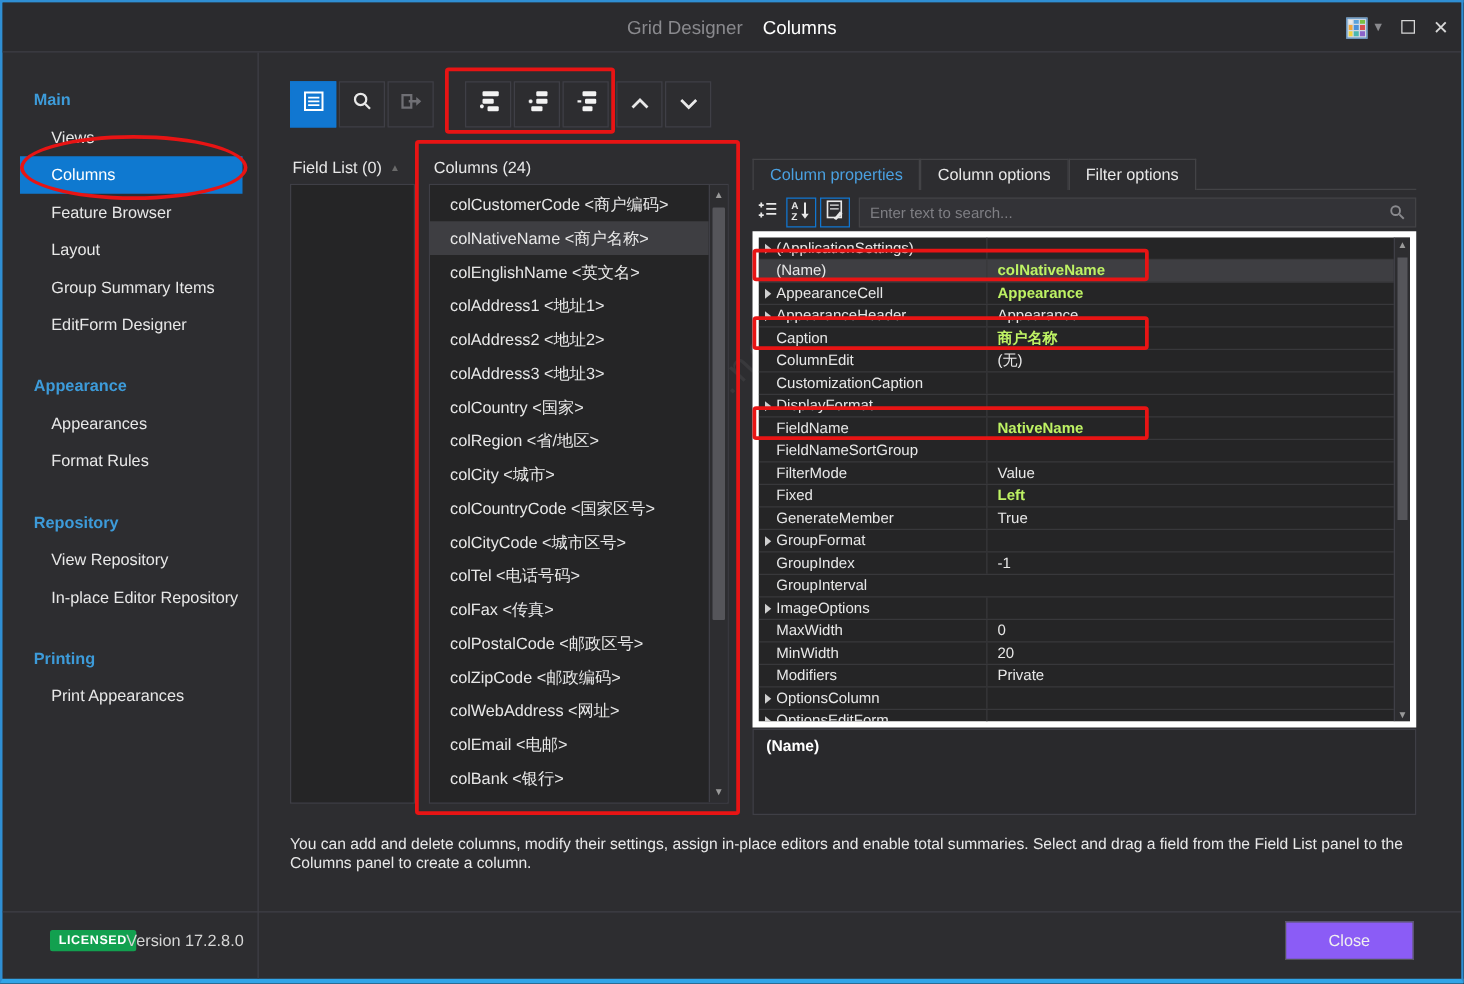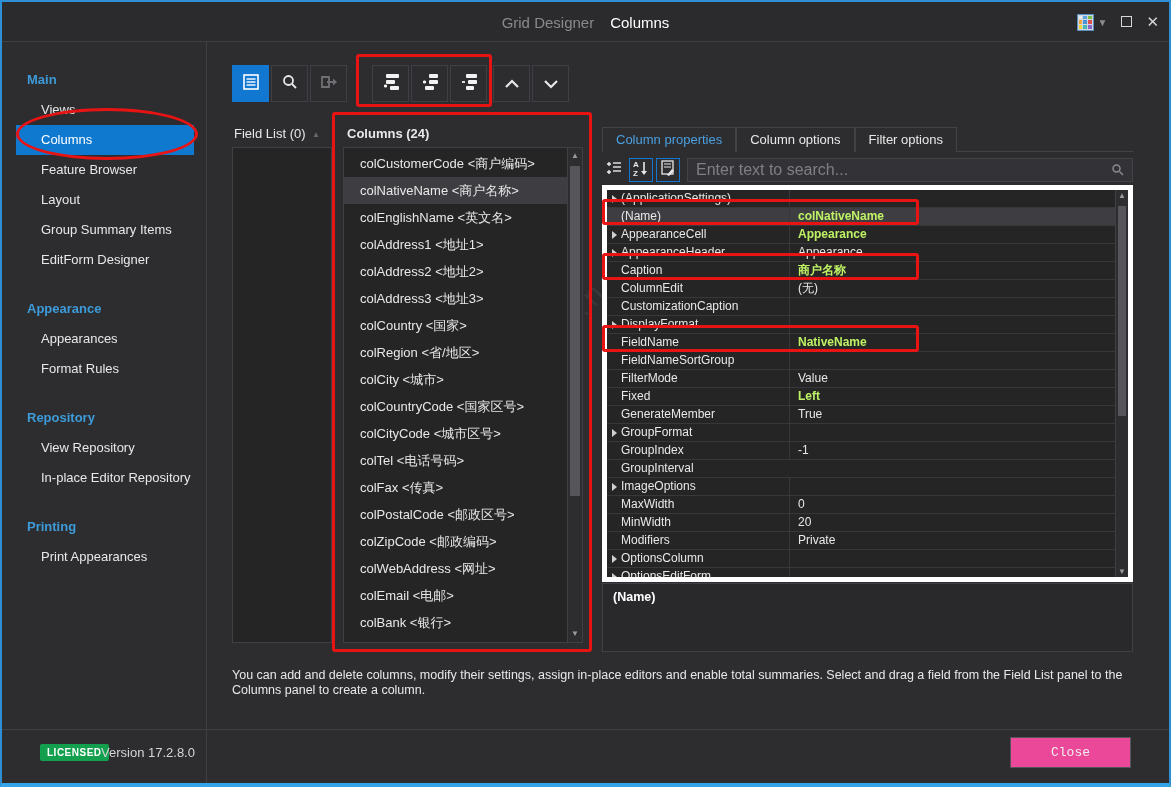--- a/index.html
+++ b/index.html
@@ -47,21 +47,21 @@
     cursor:pointer; }
   .tbtn.active { background:#1177d1; border-color:#1177d1; }
   .tbtn.grp { margin-left:23px; }
   .tbtn.grp2 { margin-left:4px; }
 
   
   .panel-title { position:absolute; color:#e8e8e8; font-size:13px; }
   .fieldlist-title { left:232px; top:124px; }
   .fieldlist-collapse { position:absolute; left:310px; top:128px; color:#6a6a6a;
     font-size:8px; cursor:pointer; }
-  .columns-title { left:345px; top:124px;font-weight:bold; }
+  .columns-title { left:345px; top:124px; }
 
   .fieldlist-box { position:absolute; left:230px; top:145px; width:100px; height:496px;
     background:#252526; border:1px solid #3f3f46; }
 
   
   .columns-box { position:absolute; left:341px; top:145px; width:240px; height:496px;
     background:#252526; border:1px solid #3f3f46; overflow:hidden; }
   .columns-inner { position:absolute; left:0; top:2px; right:15px; }
   .col-item { height:27px; line-height:27px; padding-left:16px; color:#e8e8e8;
     font-size:13px; white-space:nowrap; cursor:pointer; }
@@ -82,21 +82,21 @@
     cursor:pointer; background:#2d2d30; }
   .tab.active { color:#4aa0e0; }
 
   .prop-toolbar { position:absolute; left:600px; top:155px; width:531px; height:26px;
     display:flex; align-items:center; }
   .picon { width:24px; height:24px; display:flex; align-items:center;
     justify-content:center; margin-right:3px; border:1px solid transparent;
     cursor:pointer; }
   .picon.toggled { border-color:#1177d1; }
   .prop-search { flex:1; height:24px; margin-left:4px; background:#333337;
-    border:1px solid #434346; color:#cccccc; font-size:16px; padding:0 24px 0 8px;
+    border:1px solid #434346; color:#cccccc; font-size:12px; padding:0 24px 0 8px;
     font-family:"Liberation Sans", sans-serif; }
   .prop-search::placeholder { color:#7f7f84; }
   .search-glyph { position:absolute; right:8px; top:5px; }
 
   .prop-grid { position:absolute; left:600px; top:183px; width:531px; height:397px;
     background:#252526; border:5px solid #ffffff; overflow:hidden; }
   .prow { display:flex; height:18px; border-bottom:1px solid #38383b;
     position:relative; cursor:pointer; }
   .prow.selected { background:#3e3e42; }
   .exp { width:14px; display:flex; align-items:center; justify-content:center; }
@@ -121,23 +121,23 @@
   
   .help-text { position:absolute; left:230px; top:666px; width:905px;
     color:#e8e8e8; font-size:12.5px; line-height:15px; }
   .footer-line { position:absolute; left:0; top:727px; width:100%; height:1px;
     background:#3f3f46; }
   .footer { position:absolute; left:0; top:728px; width:100%; height:55px; }
   .lic-badge { position:absolute; left:38px; top:14px; background:#12a04f;
     color:#ffffff; font-size:10px; font-weight:bold; padding:3px 7px;
     border-radius:2px; letter-spacing:0.5px; }
   .version { position:absolute; left:99px; top:15px; color:#d5d5d5; font-size:13px; }
-  .close-btn { position:absolute; right:38px; top:7px; width:121px; height:31px;
-    background:#ec4899; border:1px solid #55555a; color:#f0f0f0; font-size:13px;
-    font-family:Liberation Mono, monospace; cursor:pointer; }
+  .close-btn { position:absolute; right:38px; top:7px; width:103px; height:31px;
+    background:#8b5cf6; border:1px solid #55555a; color:#f0f0f0; font-size:13px;
+    font-family:Liberation Sans, sans-serif; cursor:pointer; }
 
   
   .watermark { position:absolute; left:330px; top:330px; width:420px;
     transform:rotate(-47deg); color:rgba(255,255,255,0.06); font-size:30px;
     letter-spacing:5px; pointer-events:none; text-align:center; }
 
   
   .anno { position:absolute; border:3px solid #e81414; pointer-events:none;
     border-radius:3px; }
   .anno.ellipse { border-radius:50%; }

